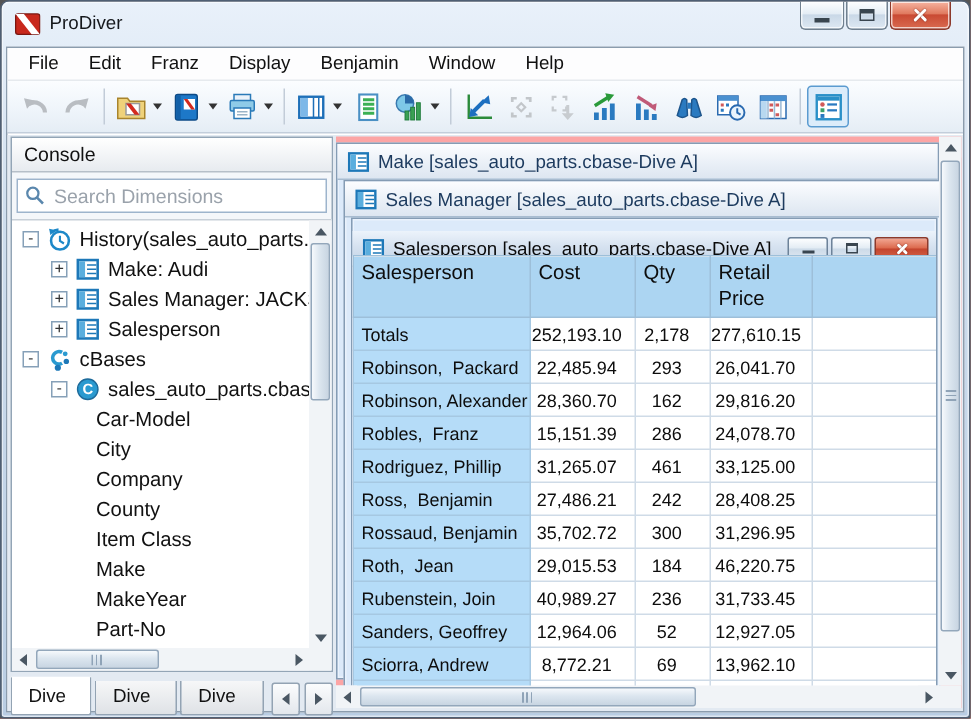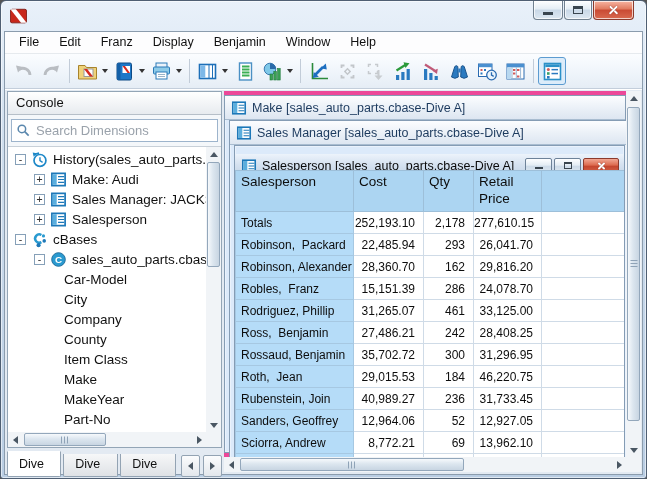--- a/index.html
+++ b/index.html
@@ -87,21 +87,21 @@
   .tree .sbar.v{top:0;right:0;bottom:15px;}
   .tree .sbar.h{left:0;right:15px;bottom:0;}
 
   
   .dive-tabs{position:absolute;left:2px;top:360px;width:215px;height:27px;display:flex;align-items:flex-end;}
   .tab{height:23px;line-height:21px;font-size:12.5px;color:#111;padding:0 11px;border:1px solid #93a3b3;border-top:none;background:linear-gradient(180deg,#f6f7f8,#dfe2e6);margin-right:2px;border-radius:0 0 2px 2px;}
   .tab.active{height:26px;background:#fff;line-height:24px;border-top:1px solid #fff;margin-top:-2px;}
   .tab-arrow{width:21px;height:22px;border:1px solid #93a3b3;background:linear-gradient(180deg,#fbfcfd,#e3e7ec);display:flex;align-items:center;justify-content:center;margin-left:3px;border-radius:2px;}
 
   
-  .mdi{position:absolute;left:219px;top:1px;right:1px;bottom:2px;background:#ec4899;overflow:hidden;text-decoration:underline;}
+  .mdi{position:absolute;left:219px;top:1px;right:1px;bottom:2px;background:#fca5a5;overflow:hidden;text-decoration:underline;}
   .mdi>.sbar.v{top:0;right:0;bottom:15px;}
   .mdi>.sbar.h{left:0;right:15px;bottom:0;}
   .mwin{position:absolute;border:1px solid #859cb4;background:#dceafa;box-shadow:0 0 0 1px rgba(255,255,255,.4) inset;}
   .mtitle{height:24px;display:flex;align-items:center;padding:0 4px;border-bottom:1px solid #a8bcd0;
     background:linear-gradient(180deg,#fcfdff 0%,#eaf0f7 55%,#dde6f1 100%);}
   .mwin.active .mtitle{background:linear-gradient(180deg,#ecf3fb 0%,#d6e2f0 45%,#c1d3e6 100%);border-bottom:1px solid #8aa2bc;margin-top:8px;}
   .mtitle .mt-icon{width:16px;height:15px;flex:none;margin:0 5px 0 2px;}
   .mtitle .mt-text{font-size:12.5px;color:#1c3a5e;white-space:nowrap;overflow:hidden;flex:1;}
   .mwin.active .mt-text{color:#0a0a0a;}
   .mcaps{display:flex;flex:none;margin-right:1px;}
@@ -112,37 +112,38 @@
   .mcap .glyph-max{width:8px;height:7px;border-width:1px;border-top-width:2px;}
   .mcap .xg{width:9px;height:9px;} .mcap .xg::before,.mcap .xg::after{width:9px;height:2px;top:3.5px;}
 
   
   .sp-content{position:absolute;left:0;right:0;top:24px;bottom:0;background:#fff;overflow:hidden;}
   table.dtable{border-collapse:collapse;table-layout:fixed;width:389px;}
   .dtable th,.dtable td{border:1px solid #cfdbe7;font-weight:normal;overflow:hidden;}
   .dtable th{background:#acd5f2;border-color:#9dbfd9;text-align:left;vertical-align:top;font-size:13.5px;color:#0d0d0d;padding:2px 0 2px 5px;height:41px;line-height:17px;}
   .dtable td{height:22px;font-size:12px;color:#0d0d0d;padding:0;}
   .dtable td.c-name{background:#b5dcf8;border-color:#a6c8e2;padding-left:5px;white-space:pre;}
-  .dtable td.c-num{text-align:right;padding-right:8px;white-space:nowrap;}
+  .dtable td.c-num{text-align:center;padding-right:8px;white-space:nowrap;}
   .col-name{width:118px;} .col-cost{width:70px;} .col-qty{width:50px;} .col-retail{width:68px;} .col-x{width:83px;}
 
   svg{display:block;}
 </style>
 </head>
 <body>
 
 <div class="window">
 
   <div class="titlebar">
     <span class="app-icon">
         <svg viewBox="0 0 20 19">
           <rect x="0.5" y="1.5" width="19" height="16" rx="2" fill="#c8281c" stroke="#7a1610"></rect>
           <polygon points="0.5,1.5 7,1.5 19.5,17.5 13,17.5" fill="#fff"></polygon>
         </svg>
       </span>
+    <span class="title-text">ProDiver</span>
     <div class="caption-btns">
       <div class="cap min">
           <span class="glyph-min"></span>
         </div>
       <div class="cap max">
           <span class="glyph-max"></span>
         </div>
       <div class="cap close">
           <span class="xg"></span>
         </div>

